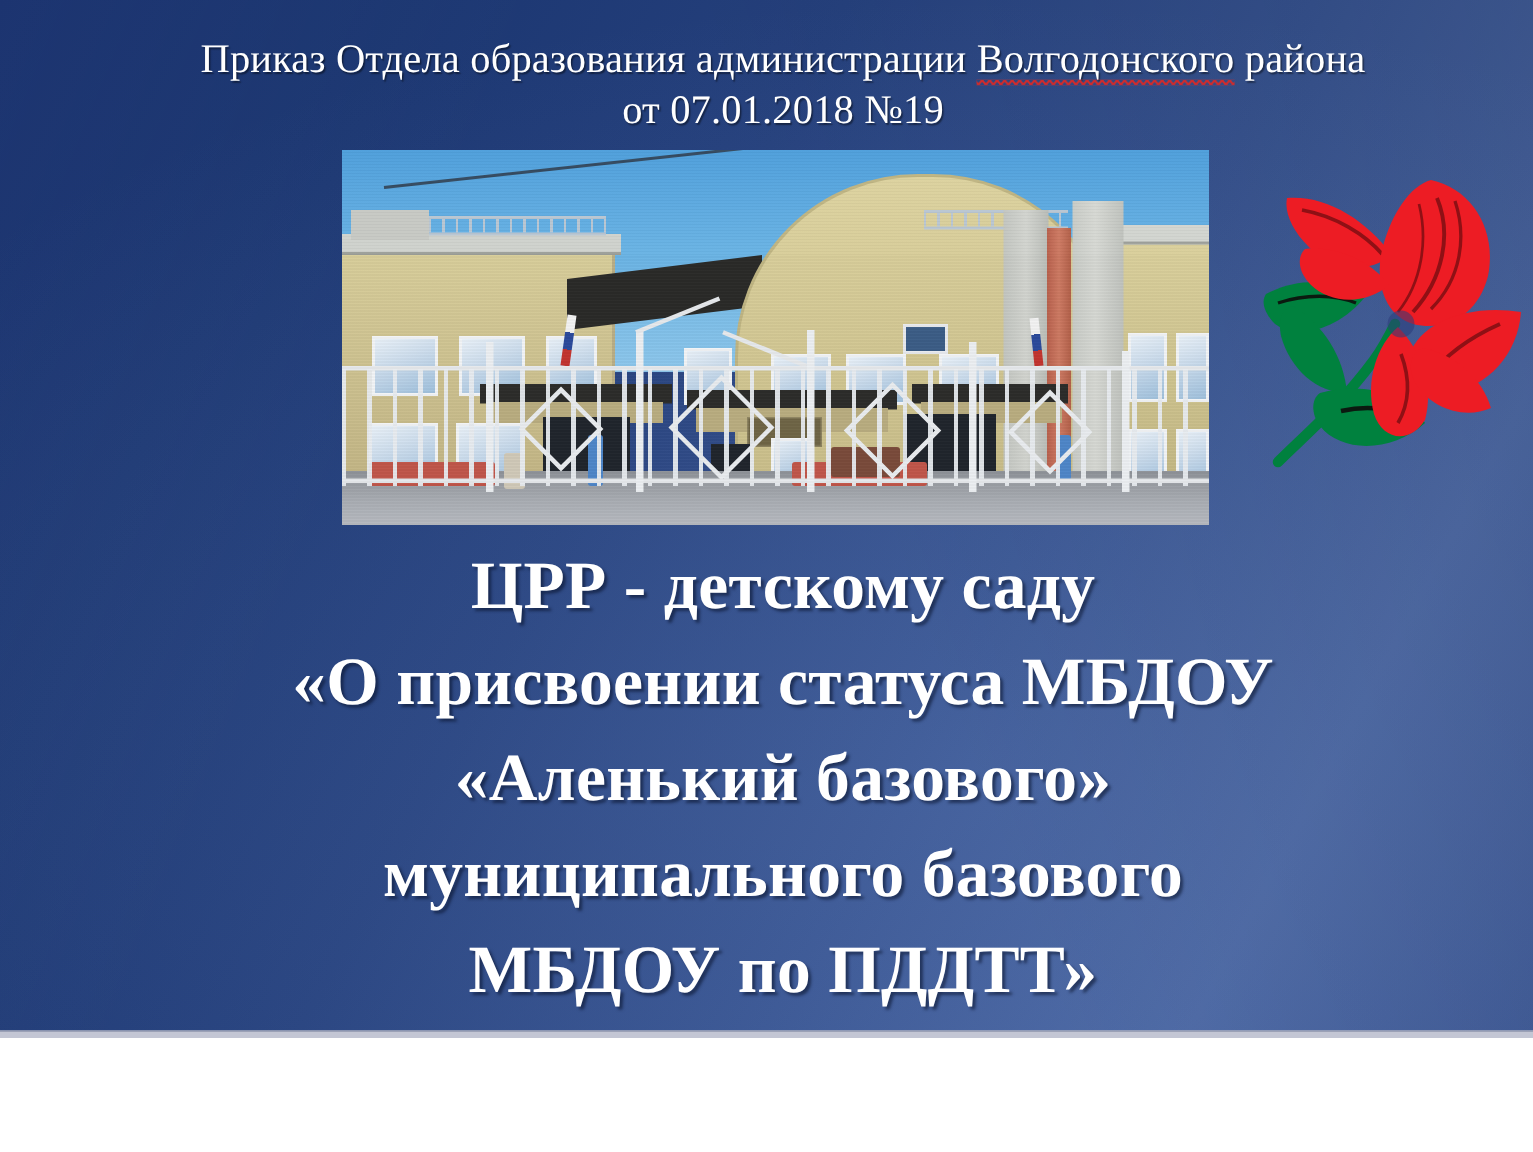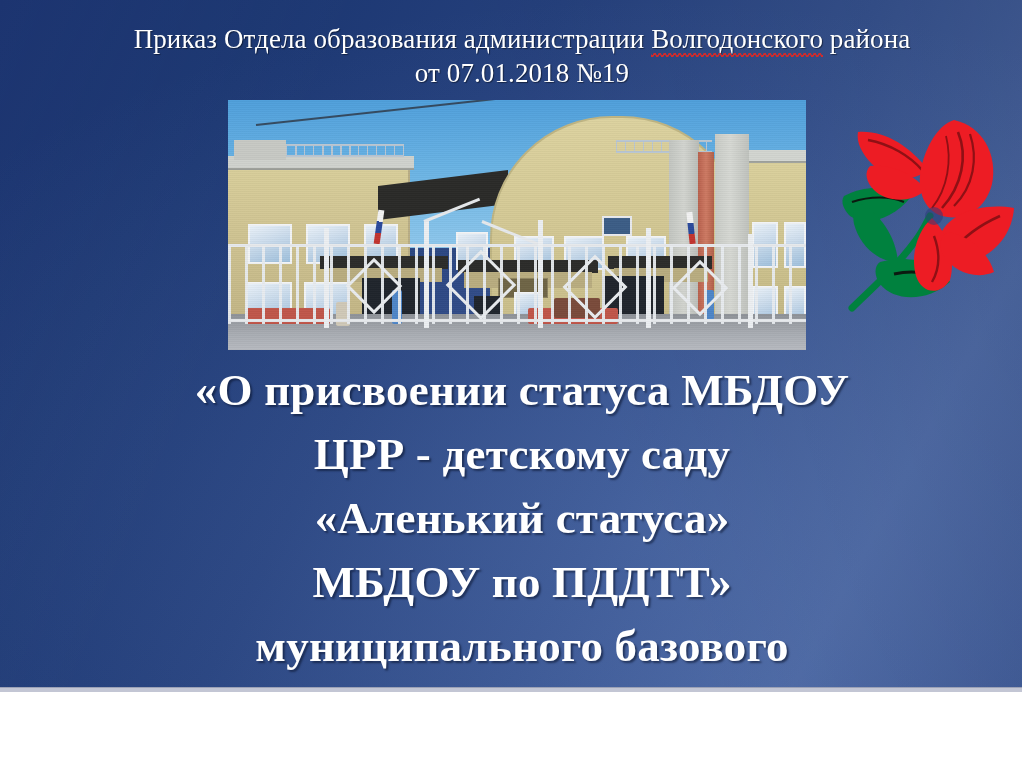--- a/index.html
+++ b/index.html
@@ -418,21 +418,21 @@
       <path d="M96 106 C112 122 120 146 114 168 C104 184 86 182 80 164 C74 142 82 118 96 106 Z" fill="#ed1c24"></path>
       <path d="M98 124 C104 140 104 156 96 170" fill="none" stroke="#8f1015" stroke-width="2.4"></path>
 
       <path d="M112 120 C134 124 152 140 158 160 C140 168 118 160 108 144 C102 134 104 124 112 120 Z" fill="#ed1c24"></path>
 
       <circle cx="98" cy="104" r="9" fill="#2b3d7a" opacity="0.55"></circle>
     </svg>
   </div>
 
   <div class="title-block">
+    <div class="title-line">ЦРР - детскому саду</div>
     <div class="title-line">«О присвоении статуса МБДОУ</div>
-    <div class="title-line">ЦРР - детскому саду</div>
-    <div class="title-line">«Аленький статуса»</div>
+    <div class="title-line">«Аленький базового»</div>
+    <div class="title-line">муниципального базового</div>
     <div class="title-line">МБДОУ по ПДДТТ»</div>
-    <div class="title-line">муниципального базового</div>
   </div>
 
   <div class="bottom-edge"></div>
 </div>
 
 </body></html>

